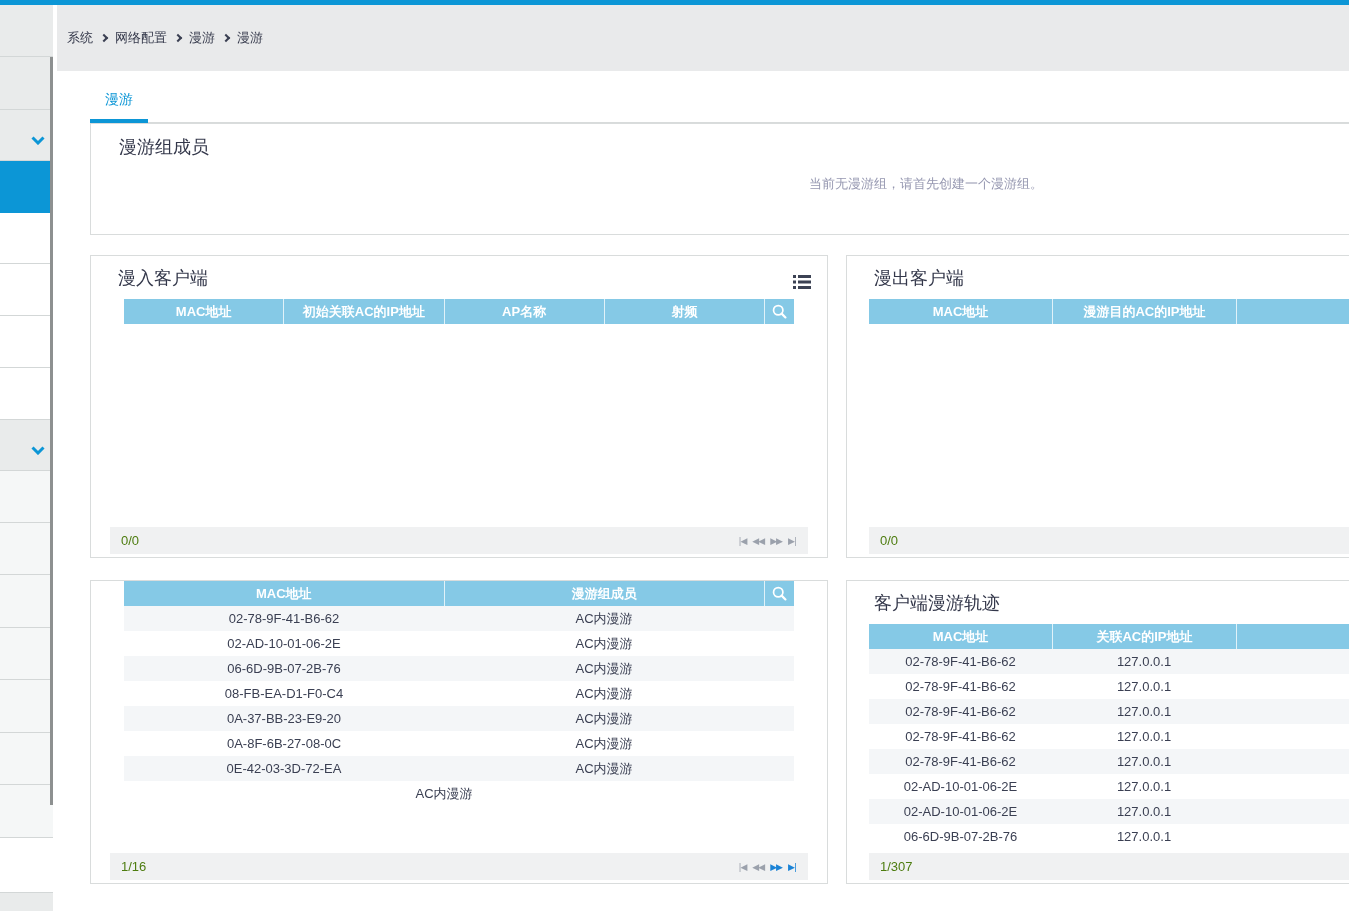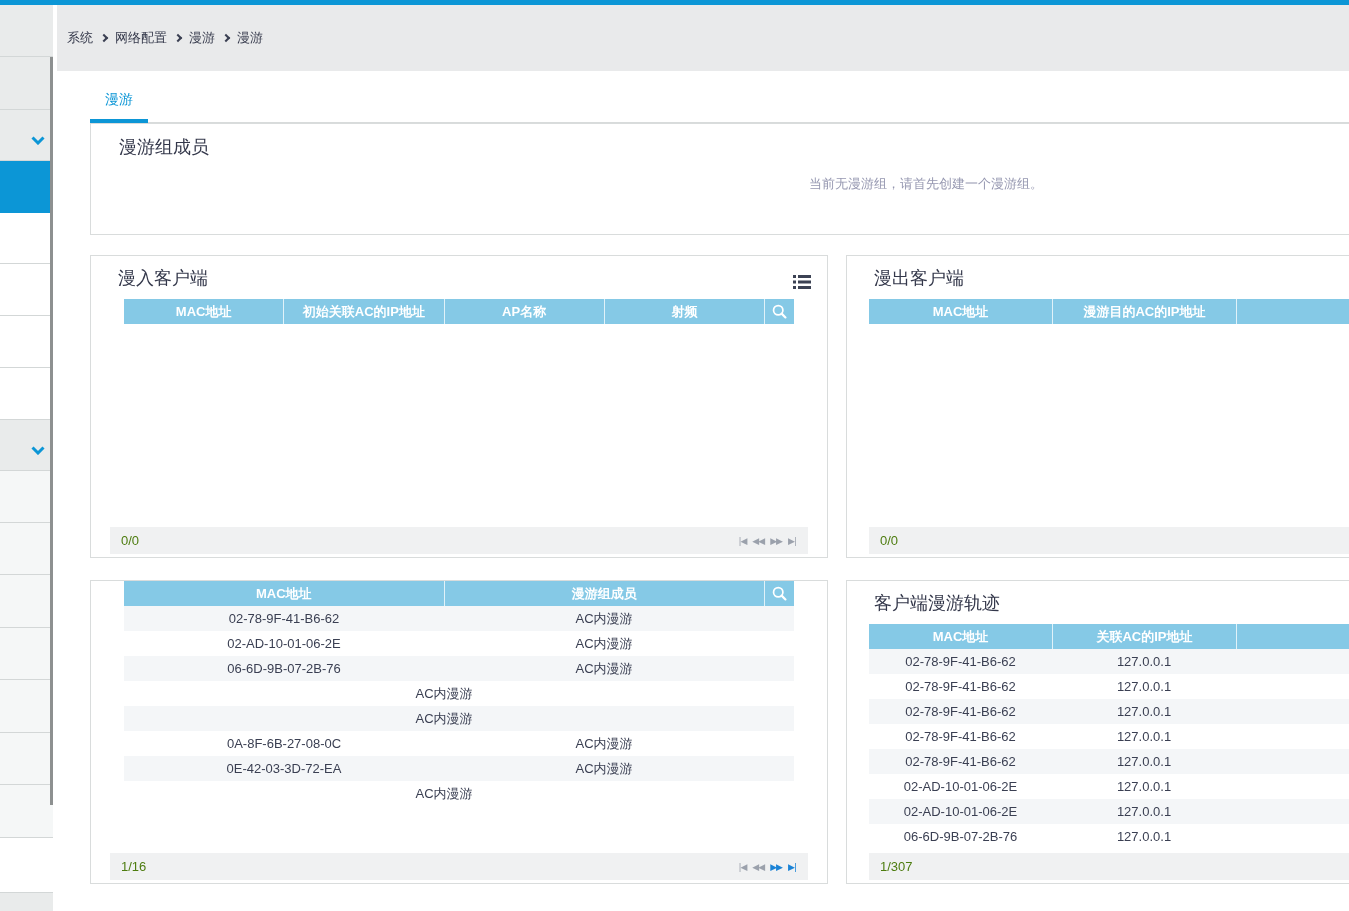--- a/index.html
+++ b/index.html
@@ -226,25 +226,27 @@
                   <div class="td" style="width:30px"></div>
                 </div>
 
                 <div class="tr">
                   <div class="td eq">06-6D-9B-07-2B-76</div>
                   <div class="td eq">AC内漫游</div>
                   <div class="td" style="width:30px"></div>
                 </div>
 
                 <div class="tr">
-                  <div class="td eq">AC内漫游</div>
-                  <div class="td" style="width:30px"></div>
-                </div>
-
-                <div class="tr">
+                  <div class="td eq">08-FB-EA-D1-F0-C4</div>
+                  <div class="td eq">AC内漫游</div>
+                  <div class="td" style="width:30px"></div>
+                </div>
+
+                <div class="tr">
+                  <div class="td eq">0A-37-BB-23-E9-20</div>
                   <div class="td eq">AC内漫游</div>
                   <div class="td" style="width:30px"></div>
                 </div>
 
                 <div class="tr">
                   <div class="td eq">0A-8F-6B-27-08-0C</div>
                   <div class="td eq">AC内漫游</div>
                   <div class="td" style="width:30px"></div>
                 </div>
 

